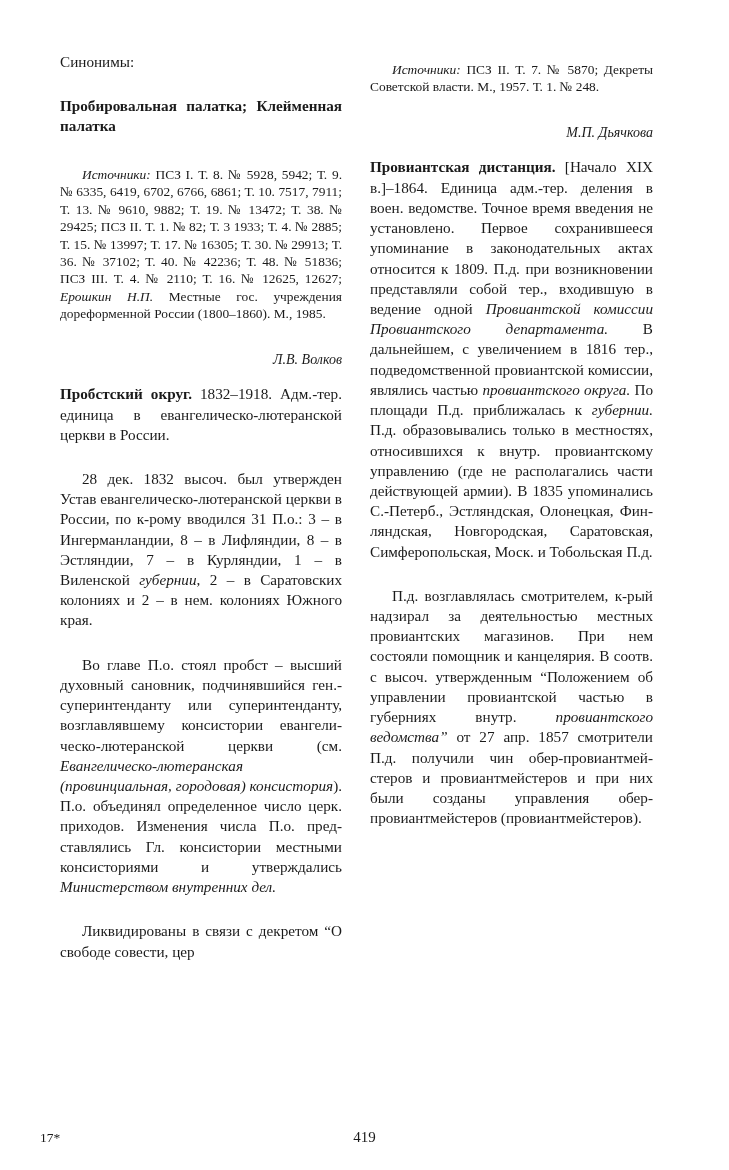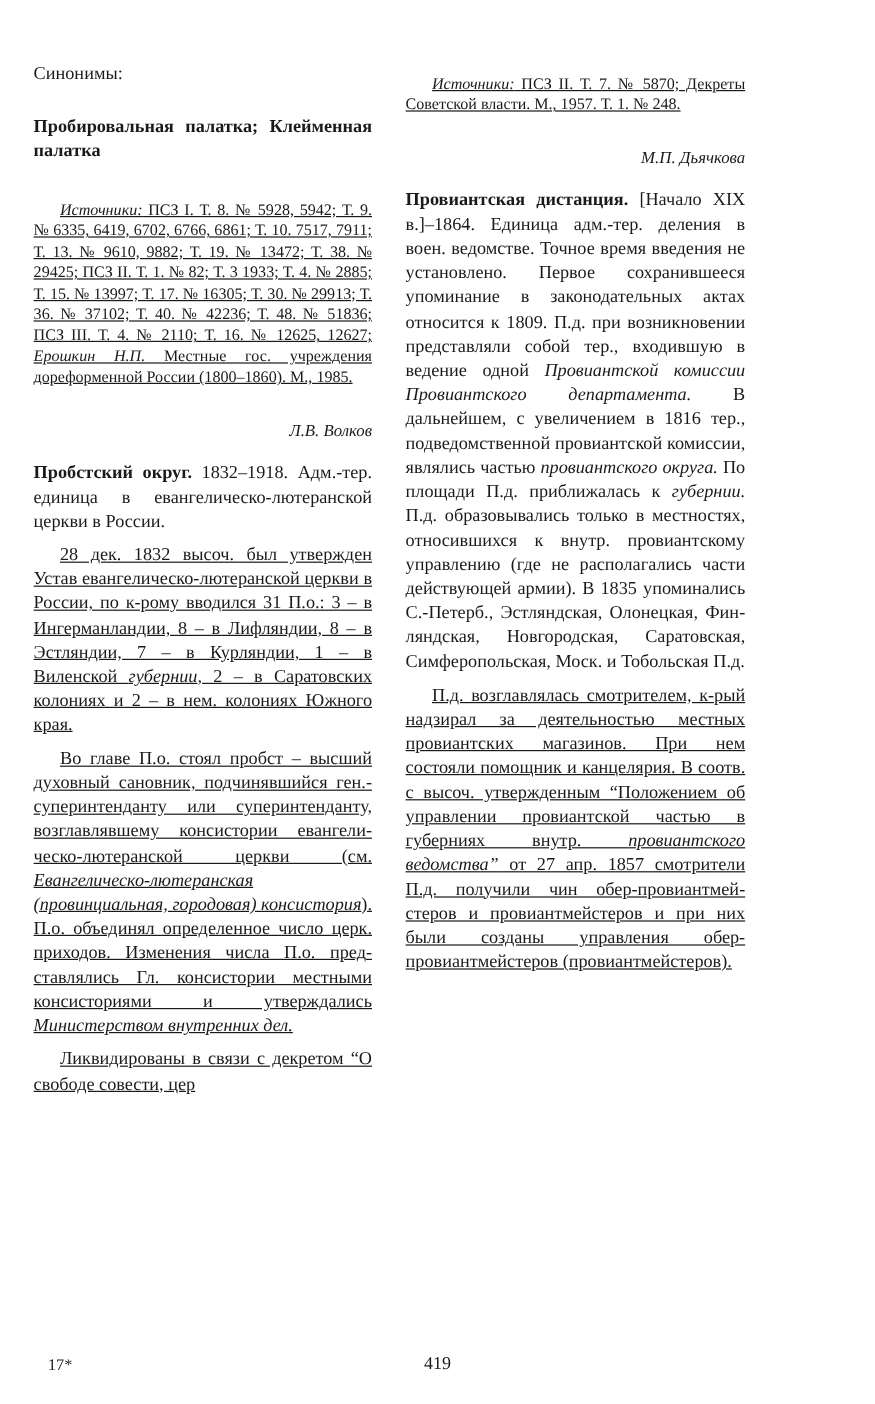--- a/index.html
+++ b/index.html
@@ -14,43 +14,43 @@
     color: #1a1a1a;
     position: relative;
     overflow: hidden;
   }
   .page {
     position: absolute;
     left: 0; top: 0;
     width: 729px;
     height: 1170px;
     box-sizing: border-box;
-    padding: 52px 54px 0 28px;
+    padding: 52px 54px 0 60px;
   }
   .columns {
     display: flex;
     gap: 28px;
     height: 1040px;
   }
   .col {
     width: 280px;
     font-size: 15.2px;
     line-height: 1.33;
     text-align: justify;
     text-justify: inter-word;
   }
   .col.left { width: 282px; }
   .col.right { width: 283px; }
 
   p {
     margin: 0;
     text-align: justify;
   }
-  .p-indent { text-indent: 22px; text-decoration: underline; }
-  .gap-s { margin-top: 8px; }
+  .p-indent { text-indent: 22px; }
+  .gap-s { margin-top: 24px; }
   .gap-m { margin-top: 15px; }
   .ital { font-style: italic; }
 
   .entry-head {
     font-weight: bold;
     margin-top: 26px;
   }
   .syn-terms {
     font-weight: bold;
     text-align: justify;

